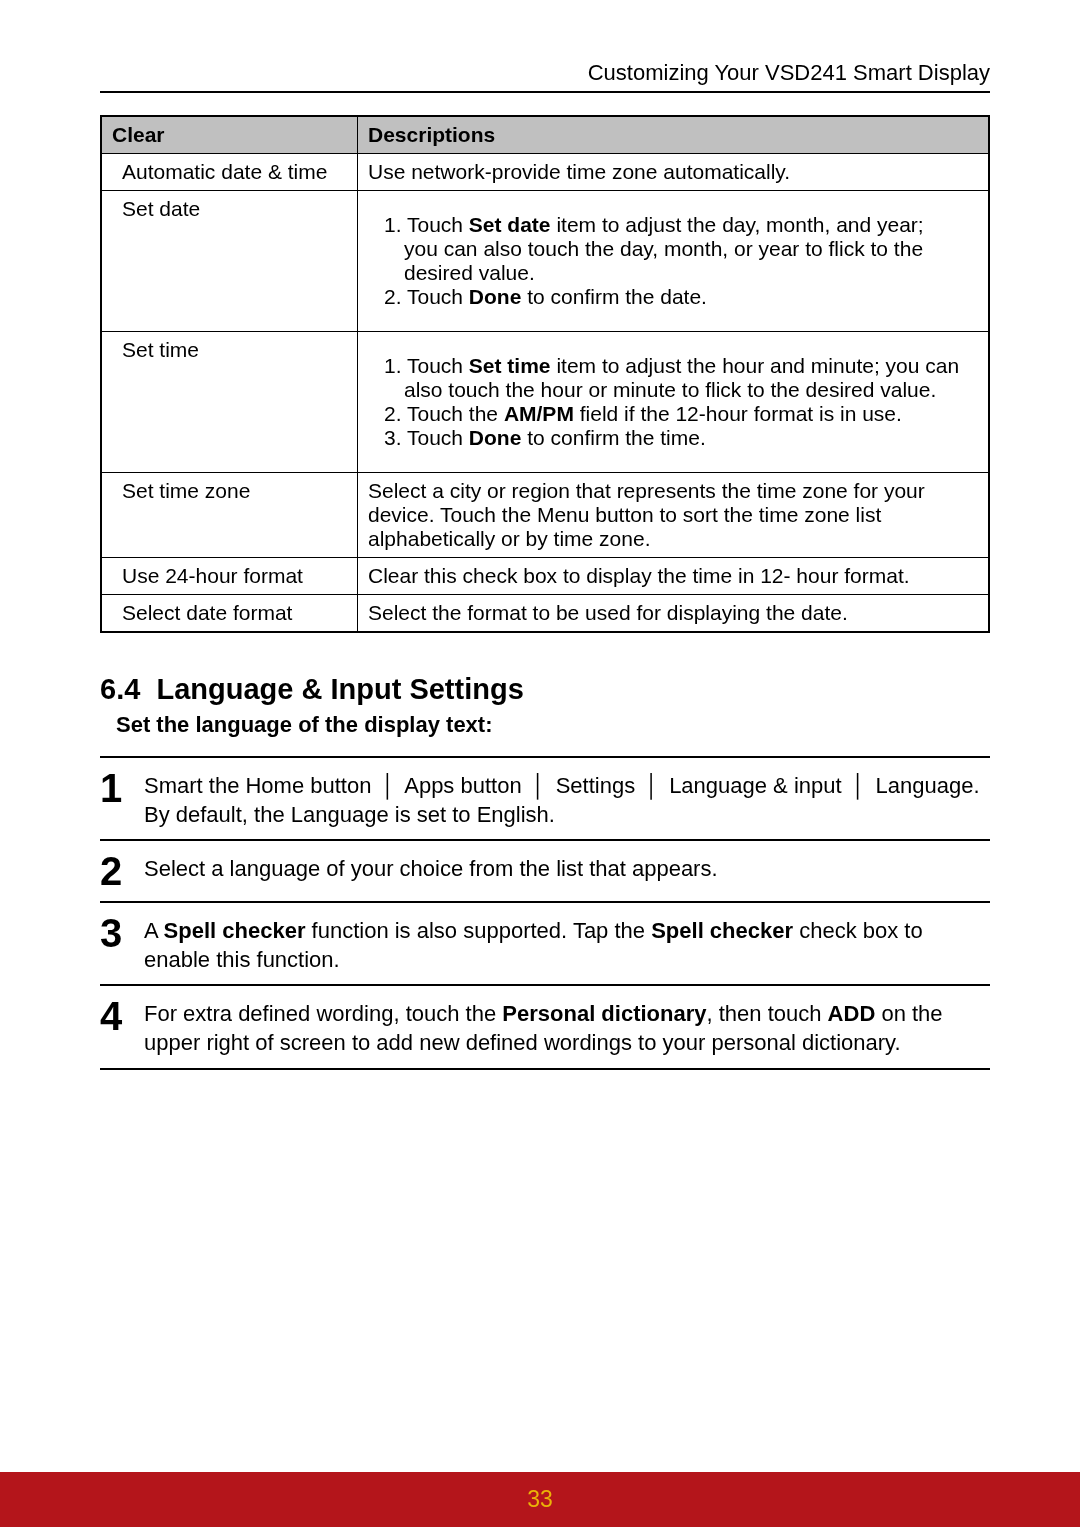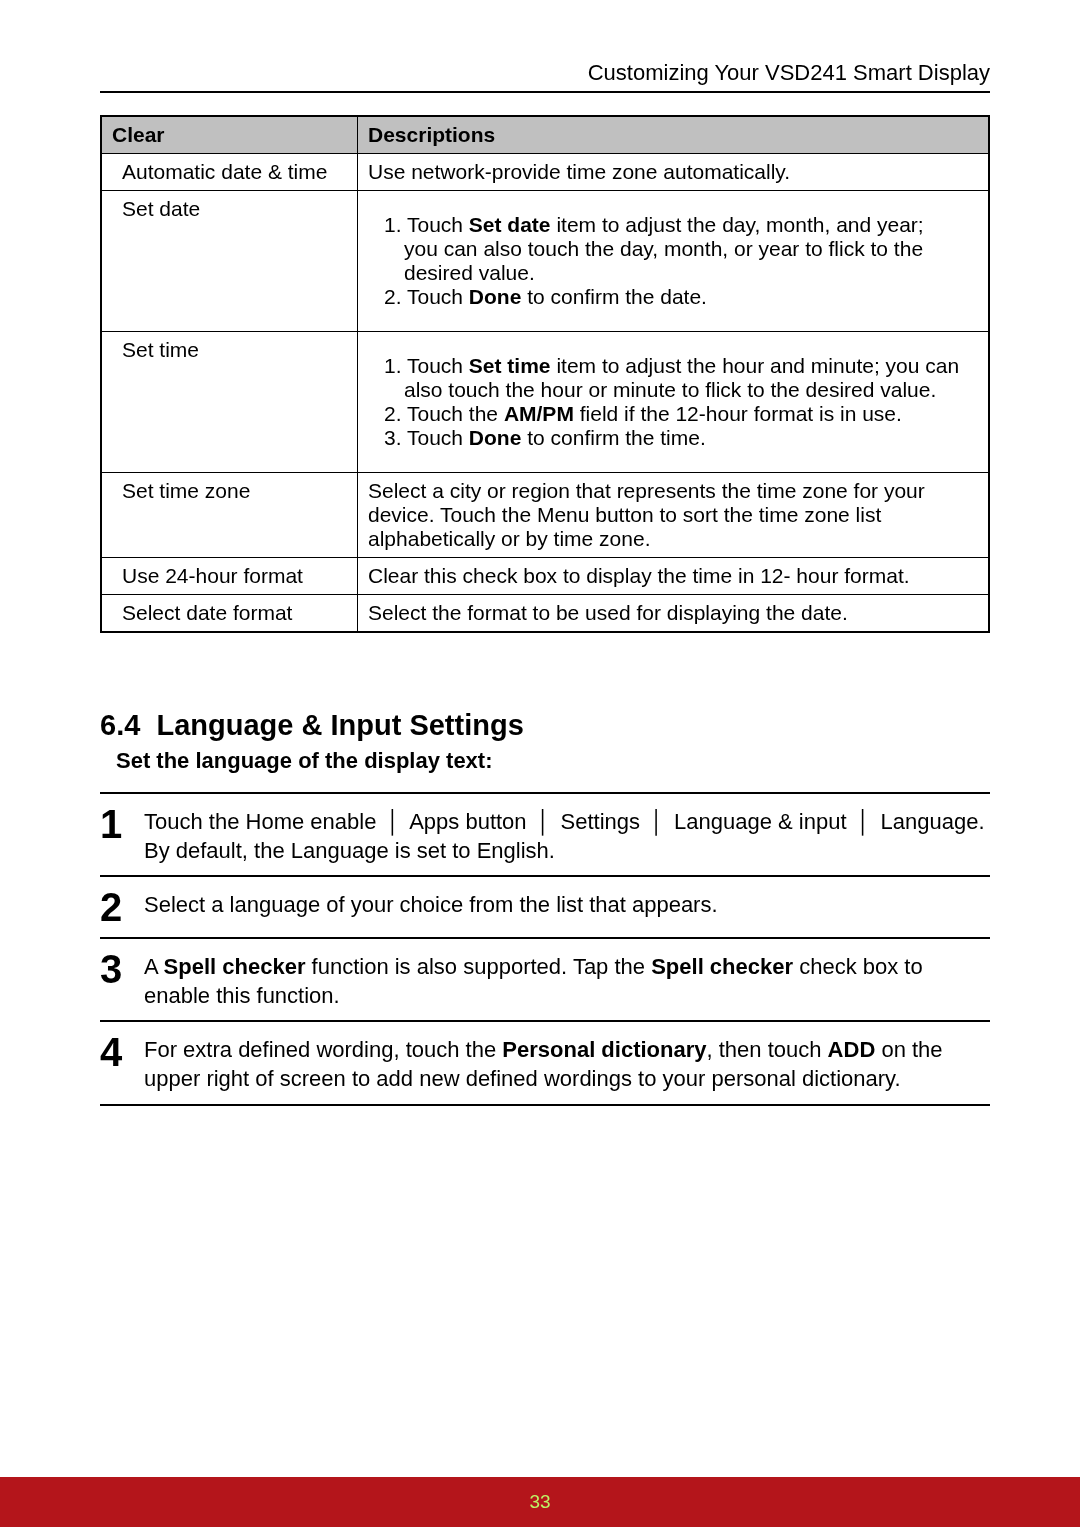--- a/index.html
+++ b/index.html
@@ -54,21 +54,21 @@
   }
   .desc ol li {
     padding-left: 20px;
     text-indent: -20px;
     margin: 0;
   }
   .num { }
   h2.section {
     font-size: 29px;
     font-weight: bold;
-    margin: 76px 0 6px 0;
+    margin: 40px 0 6px 0;
   }
   .subhead {
     font-weight: bold;
     font-size: 22px;
     margin: 0 0 18px 16px;
   }
   .steps {
     width: 100%;
   }
   .step {
@@ -97,23 +97,23 @@
     display: inline-block;
     padding: 0 4px;
     font-weight: normal;
   }
   .footer-bar {
     position: absolute;
     left: 0;
     bottom: 0;
     width: 100%;
     background: #b4151b;
-    color: #bef264;
+    color: #eab308;
     text-align: center;
-    font-size: 19px;
+    font-size: 23px;
     padding: 14px 0;
   }
   b { font-weight: bold; }
 </style>
 </head>
 <body>
 
 <div class="page">
 
   <div class="running-head">Customizing Your VSD241 Smart Display</div>
@@ -168,21 +168,21 @@
   <h2 class="section">
     <span>6.4</span>&nbsp;&nbsp;<span>Language &amp; Input Settings</span>
   </h2>
   <div class="subhead">Set the language of the display text:</div>
 
   <div class="steps">
 
     <div class="step">
       <div class="step-num">1</div>
       <div class="step-body">
-        <span>Touch the Home enable </span><span class="sep">│</span>
+        <span>Smart the Home button </span><span class="sep">│</span>
         <span> Apps button </span><span class="sep">│</span>
         <span> Settings </span><span class="sep">│</span>
         <span>Language &amp; input </span><span class="sep">│</span>
         <span> Language. By default, the Language is set to English.</span>
       </div>
     </div>
 
     <div class="step">
       <div class="step-num">2</div>
       <div class="step-body">Select a language of your choice from the list that appears.</div>

